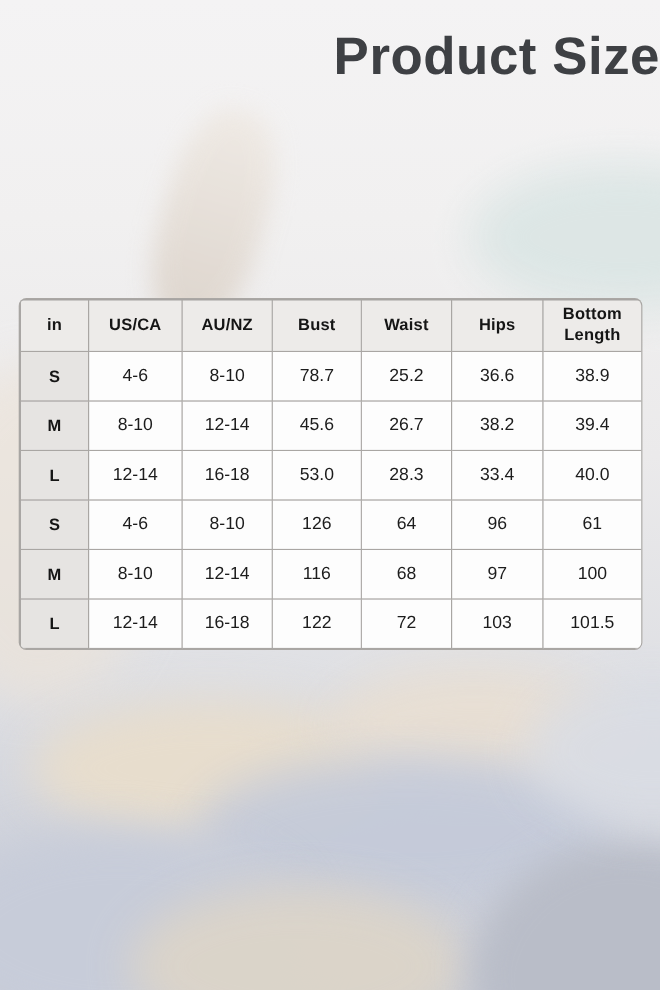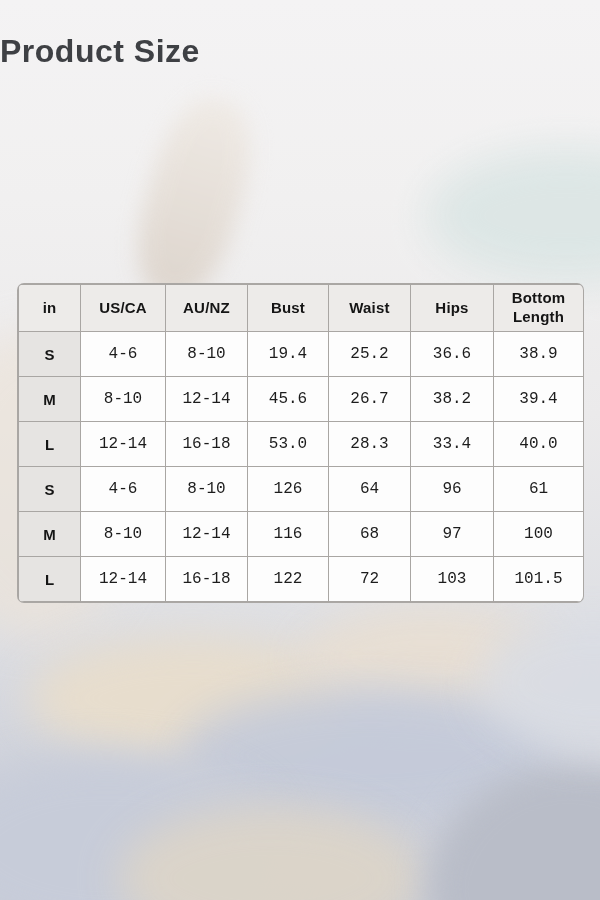--- a/index.html
+++ b/index.html
@@ -30,33 +30,32 @@
   .blob.cream-2    { left: 298px; top: 606px; width: 265px; height: 105px; background: #e9dfd2; opacity: .9; }
   .blob.blue-1     { left: 178px; top: 688px; width: 385px; height: 135px; background: #c4cad9; opacity: .9; }
   .blob.blue-2     { left: -65px; top: 756px; width: 345px; height: 185px; background: #c7ccd9; }
   .blob.cream-3    { left: 118px; top: 806px; width: 305px; height: 145px; background: #ddd5c8; opacity: .9; }
   .blob.gray-block { left: 428px; top: 765px; width: 270px; height: 230px; background: #b9bdc8; transform: rotate(-12deg); filter: blur(16px); }
   .blob.right-light{ left: 478px; top: 615px; width: 230px; height: 135px; background: #dadde4; opacity: .9; }
 
   
   .title {
     position: absolute; top: 24px; left: 0; width: 600px;
-    text-align: left;
+    text-align: right;
     color: #3e4044;
-    font-size: 32px; font-weight: 700;
+    font-size: 48px; font-weight: 700;
     line-height: 55px; letter-spacing: .5px;
   }
 
   
   .table-wrap {
     position: absolute; left: 18px; top: 272px; width: 565px;
     border-radius: 6px; overflow: hidden;
     box-shadow: 0 0 0 1px #aaa7a4;
     background: #a3a3a3;
-    margin-top: 12px;
   }
   table.size-table {
     border-collapse: collapse; width: 100%; table-layout: fixed;
   }
   .size-table th, .size-table td {
     border: 1px solid #a9a6a3;
     text-align: center; vertical-align: middle;
     padding: 2px;
   }
   .size-table tr.head th {
@@ -64,21 +63,21 @@
     font-size: 15px; font-weight: 700; color: #151515;
     line-height: 1.25; letter-spacing: .2px;
   }
   .size-table th.unit { font-size: 15px; }
   .size-table th.size {
     height: 40px; background: #e6e4e2;
     font-size: 15px; font-weight: 700; color: #151515;
   }
   .size-table td {
     height: 40px; background: #fdfdfd;
-    font-size: 16px; font-weight: 400; color: #1c1c1c; font-family: Liberation Mono, monospace;
+    font-size: 16px; font-weight: 400; color: #1c1c1c;
   }
 </style>
 </head>
 <body>
 
 <div class="bg">
   <div class="blob winglet"></div>
   <div class="blob sky-teal"></div>
   <div class="blob warm-left"></div>
   <div class="blob cream-1"></div>
@@ -114,21 +113,21 @@
       <th>Bust</th>
       <th>Waist</th>
       <th>Hips</th>
       <th>Bottom Length</th>
     </tr>
 
     <tr>
       <th class="size">S</th>
       <td>4-6</td>
       <td>8-10</td>
-      <td>19.4</td>
+      <td>78.7</td>
       <td>25.2</td>
       <td>36.6</td>
       <td>38.9</td>
     </tr>
 
     <tr>
       <th class="size">M</th>
       <td>8-10</td>
       <td>12-14</td>
       <td>45.6</td>

